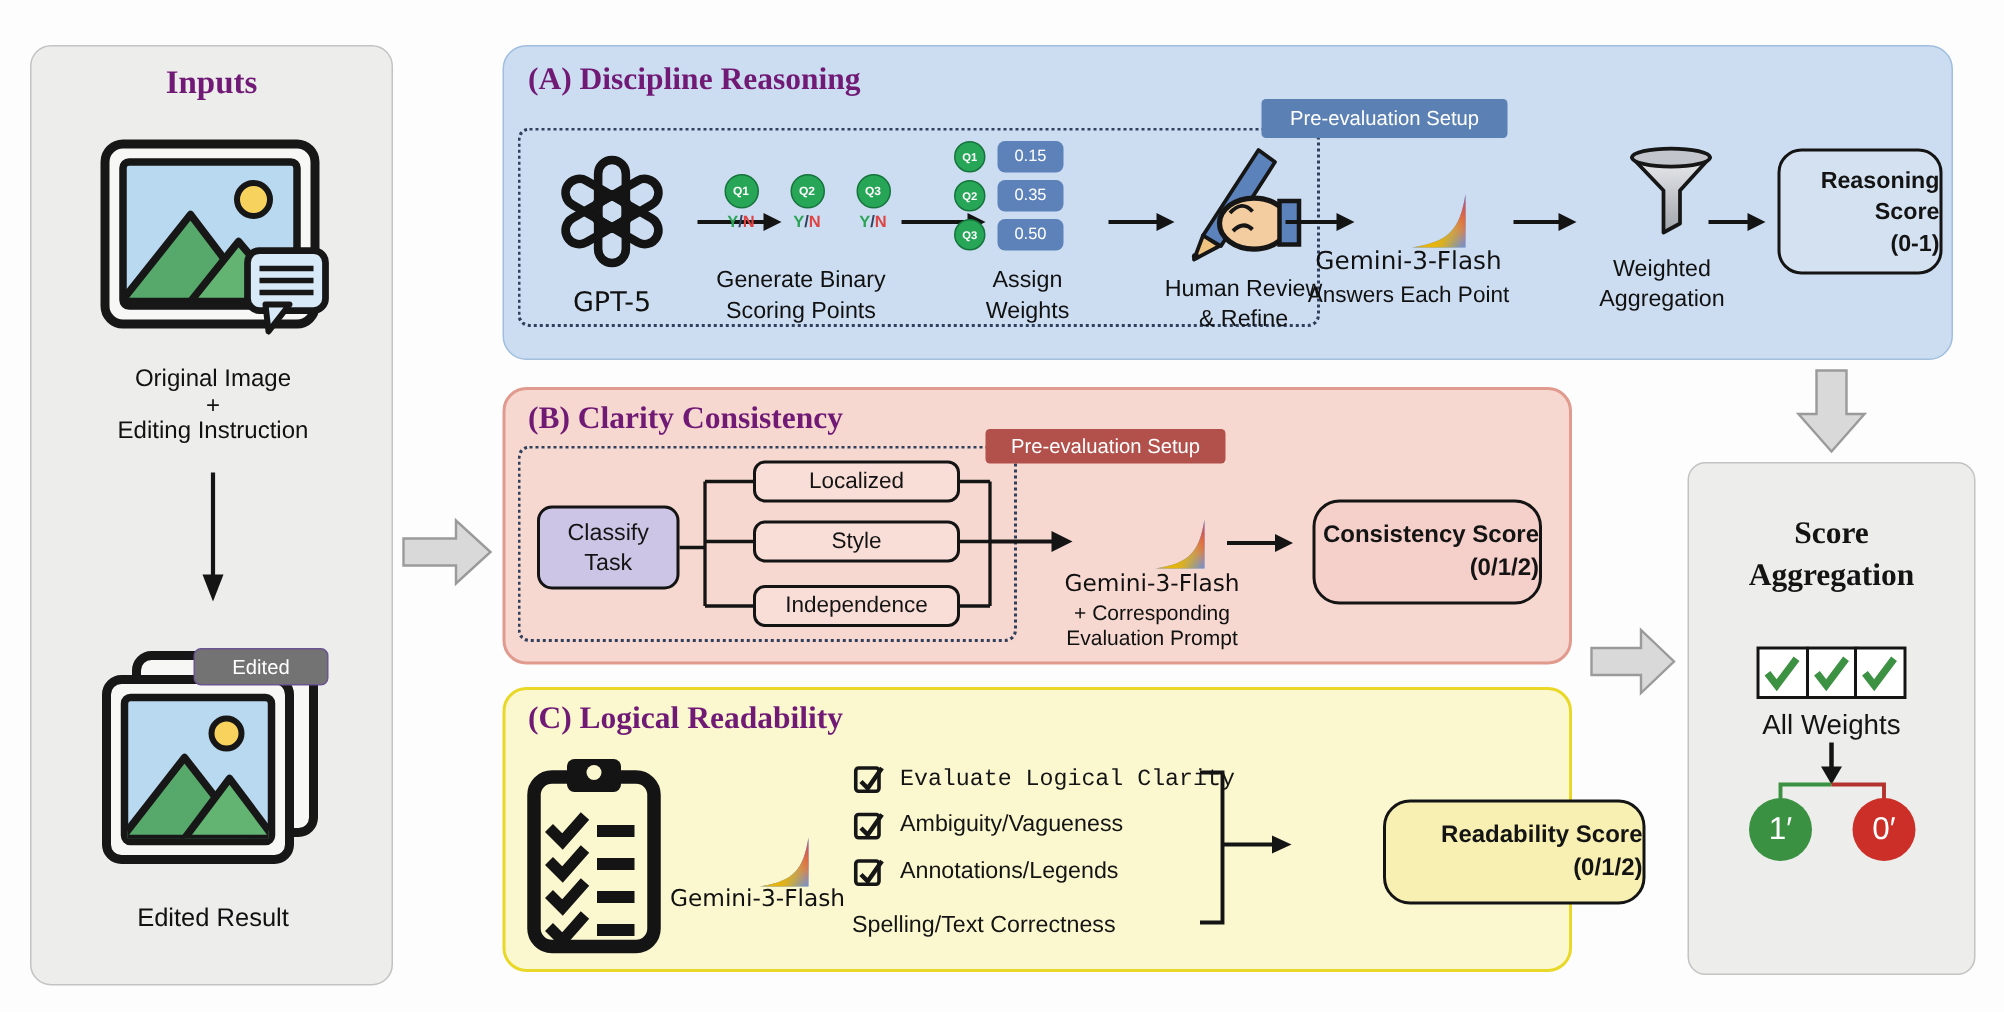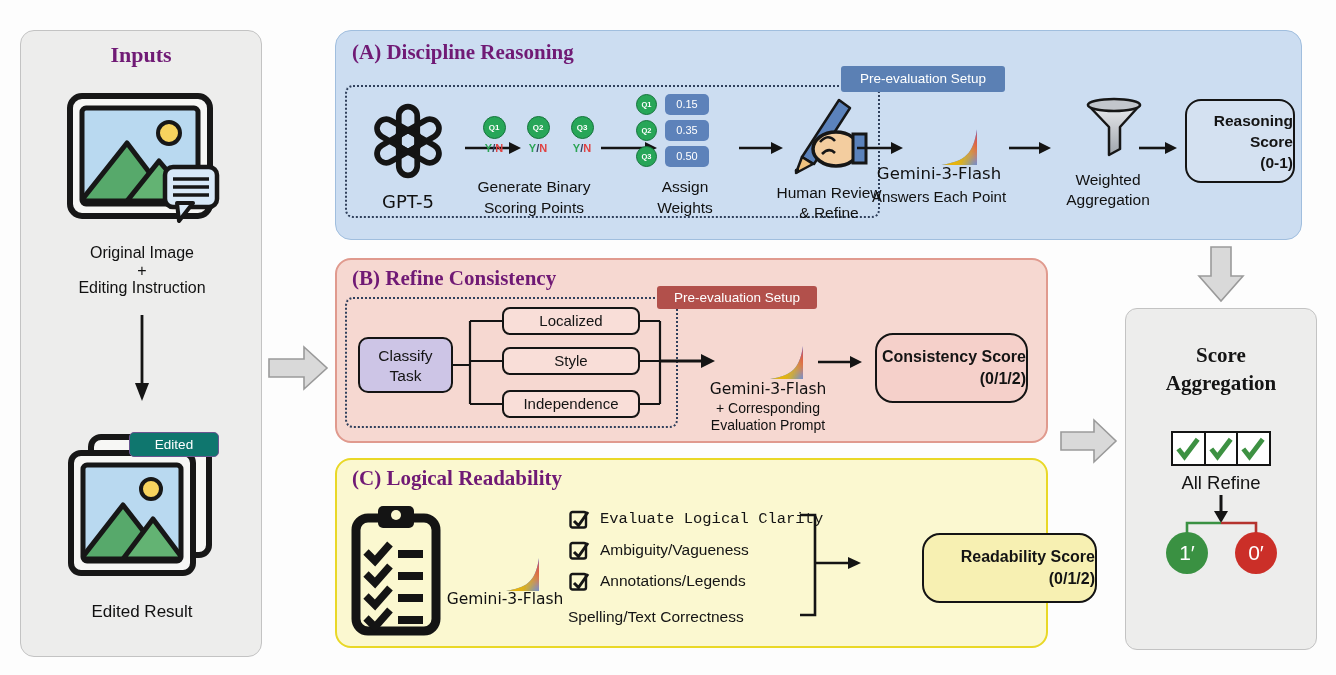--- a/index.html
+++ b/index.html
@@ -109,21 +109,21 @@
       <rect x="20" y="36" width="98" height="96" rx="4" fill="#b9d9f0" stroke="#171717" stroke-width="5"></rect>
       <circle cx="88" cy="60" r="10" fill="#f7d35e" stroke="#171717" stroke-width="4"></circle>
       <clipPath id="inner2">
           <rect x="22" y="38" width="94" height="92"></rect>
         </clipPath>
       <g clip-path="url(#inner2)">
         <polygon points="18,130 60,76 102,130" fill="#57a96b" stroke="#171717" stroke-width="5" stroke-linejoin="round"></polygon>
         <polygon points="60,130 90,90 120,130" fill="#63b373" stroke="#171717" stroke-width="5" stroke-linejoin="round"></polygon>
       </g>
     </svg>
-    <div class="badge" style="left:108px;top:401px;width:90px;height:25px;background:#0f766e;border:1.5px solid #6a5590;border-radius:5px;">Edited</div>
+    <div class="badge" style="left:108px;top:401px;width:90px;height:25px;background:#737373;border:1.5px solid #6a5590;border-radius:5px;">Edited</div>
 
     <div class="cap" style="left:10px;width:222px;top:571px;font-size:17px;">Edited Result</div>
   </div>
 
   <svg class="abs grayarrow" style="left:268px;top:344px;" width="62" height="48">
     <polygon points="1,15 36,15 36,3 59,24 36,45 36,33 1,33"></polygon>
   </svg>
 
   <div class="panel" style="left:335px;top:30px;width:967px;height:210px;background:#ccddf1;border:1.8px solid #a0bede;border-radius:16px;"></div>
   <div class="sec-title" style="left:352px;top:40px;">(A) Discipline Reasoning</div>
@@ -242,21 +242,21 @@
     <div>Reasoning</div>
     <div>Score</div>
     <div>(0-1)</div>
   </div>
 
   <svg class="abs grayarrow" style="left:1196px;top:246px;" width="50" height="58">
     <polygon points="15,1 35,1 35,30 47,30 25,55 3,30 15,30"></polygon>
   </svg>
 
   <div class="panel" style="left:335px;top:258px;width:713px;height:185px;background:#f6d8d1;border:2px solid #e09a8e;border-radius:16px;"></div>
-  <div class="sec-title" style="left:352px;top:266px;">(B) Refine Consistency</div>
+  <div class="sec-title" style="left:352px;top:266px;">(B) Clarity Consistency</div>
   <div class="dotted" style="left:345px;top:297px;width:333px;height:131px;"></div>
 
   <svg class="abs" style="left:335px;top:258px;" width="713" height="185">
     <path class="blk" stroke-width="2.2" d="M118,107 H135 M135,63 V146 M135,63 H167 M135,103 H167 M135,146 H167"></path>
     <path class="blk" stroke-width="2.2" d="M305,63 H325 M305,103 H325 M305,146 H325 M325,63 V146"></path>
     <line x1="325" y1="103" x2="368" y2="103" stroke="#141414" stroke-width="2.8"></line>
     <polygon points="366,96 380,103 366,110" fill="#141414"></polygon>
     <line x1="483" y1="104" x2="517" y2="104" stroke="#141414" stroke-width="2.6"></line>
     <polygon points="515,98 527,104 515,110" fill="#141414"></polygon>
   </svg>
@@ -364,21 +364,21 @@
       <div class="agg-check"><svg width="30" height="30" viewBox="0 0 34 34">
             <path d="M6,18 l7,9 L28,7" fill="none" stroke="#3d9142" stroke-width="5.5"></path>
           </svg></div>
       <div class="agg-check"><svg width="30" height="30" viewBox="0 0 34 34">
             <path d="M6,18 l7,9 L28,7" fill="none" stroke="#3d9142" stroke-width="5.5"></path>
           </svg></div>
       <div class="agg-check"><svg width="30" height="30" viewBox="0 0 34 34">
             <path d="M6,18 l7,9 L28,7" fill="none" stroke="#3d9142" stroke-width="5.5"></path>
           </svg></div>
     </div>
-    <div class="abs" style="left:0;right:0;top:163px;text-align:center;font-size:18.5px;">All Refine</div>
+    <div class="abs" style="left:0;right:0;top:163px;text-align:center;font-size:18.5px;">All Weights</div>
   </div>
 
   <svg class="abs" style="left:1150px;top:492px;" width="140" height="44">
     <line x1="71" y1="3" x2="71" y2="21" stroke="#141414" stroke-width="3"></line>
     <polygon points="64,19 78,19 71,31" fill="#141414"></polygon>
     <path d="M37,43 V31 H71" fill="none" stroke="#3a9142" stroke-width="2.6"></path>
     <path d="M71,31 H106 V43" fill="none" stroke="#b5332e" stroke-width="2.6"></path>
   </svg>
   <div class="circle-badge" style="left:1166px;top:532px;background:#3a9142;">1′</div>
   <div class="circle-badge" style="left:1235px;top:532px;background:#cb2f28;">0′</div>

